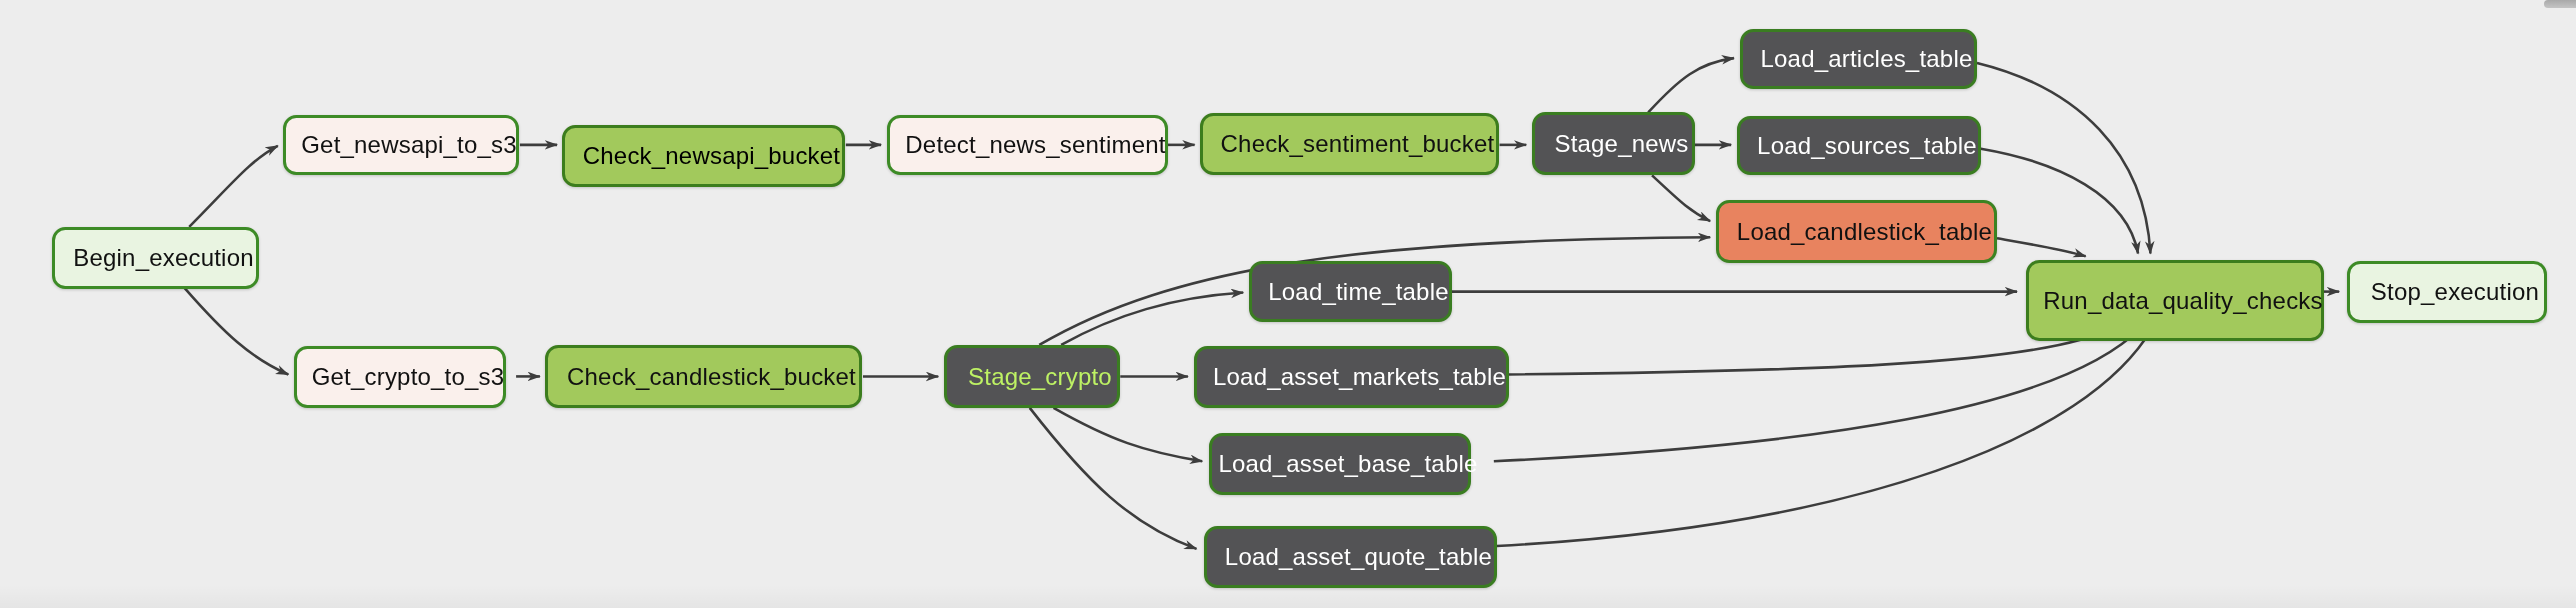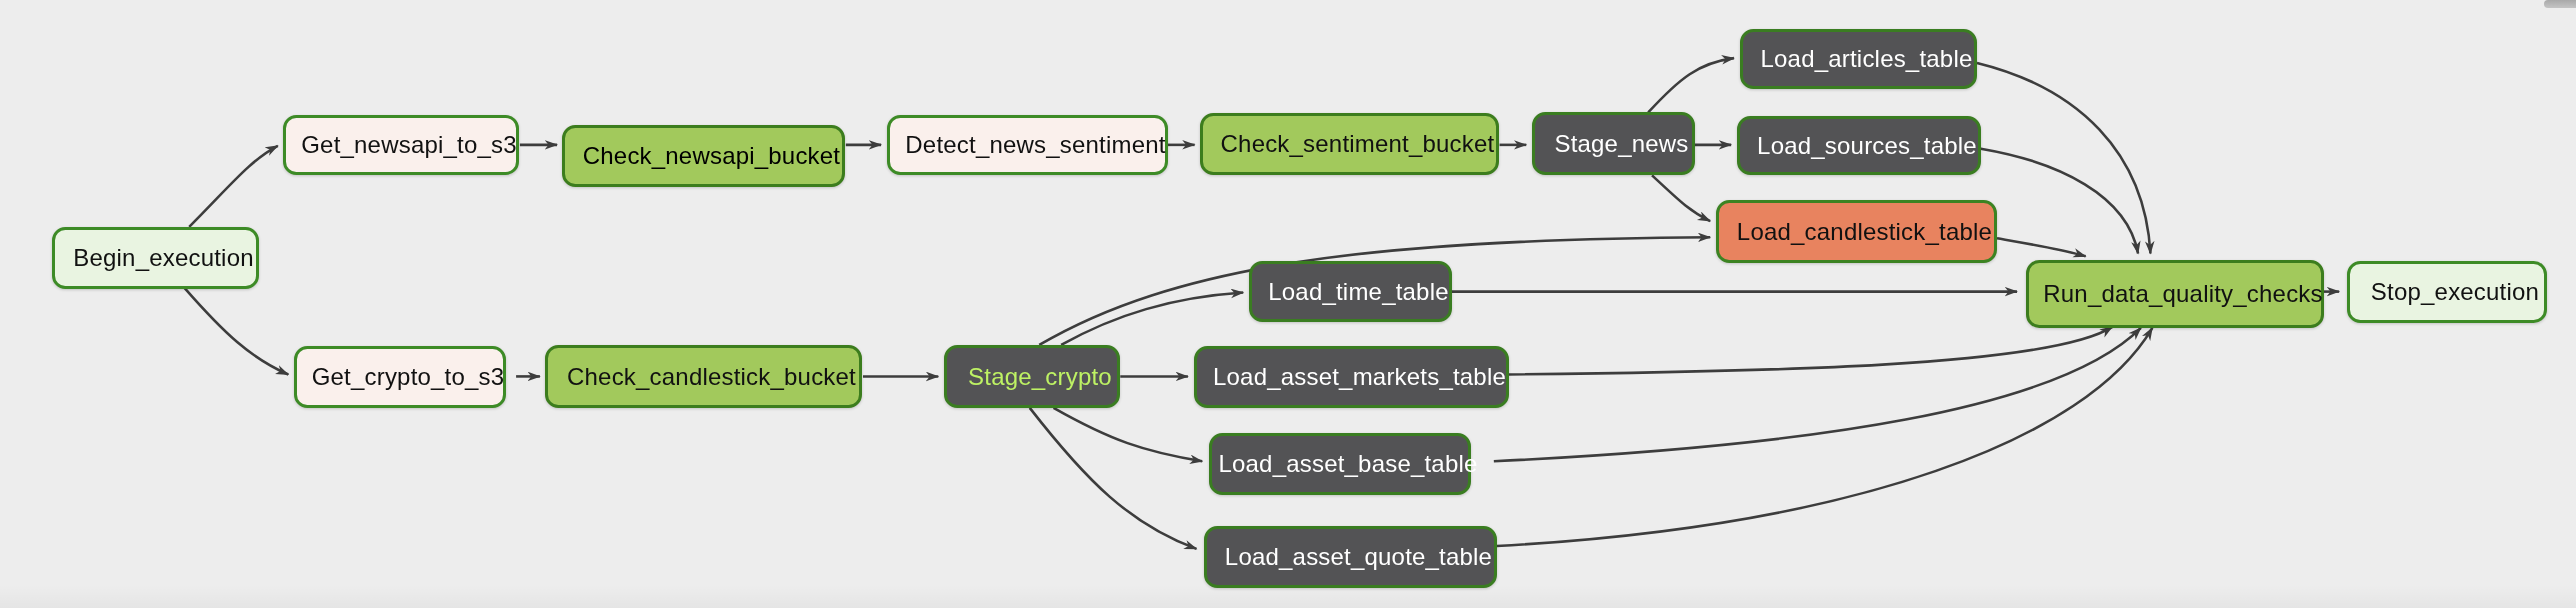--- a/index.html
+++ b/index.html
@@ -96,21 +96,21 @@
       </div>
       <div class="node" style="left: 1740px; top: 29px; width: 237px; height: 60px; background: rgb(83, 83, 85); border-color: rgb(58, 125, 33); color: rgb(255, 255, 255);">
         <span>Load_articles_table</span>
       </div>
       <div class="node" style="left: 1737px; top: 116px; width: 244px; height: 59px; background: rgb(83, 83, 85); border-color: rgb(58, 125, 33); color: rgb(255, 255, 255);">
         <span>Load_sources_table</span>
       </div>
       <div class="node" style="left: 1716px; top: 200px; width: 281px; height: 63px; background: rgb(232, 131, 95); border-color: rgb(60, 131, 34); color: rgb(17, 17, 17);">
         <span>Load_candlestick_table</span>
       </div>
-      <div class="node" style="left: 2026px; top: 260px; width: 298px; height: 68px; background: rgb(162, 201, 92); border-color: rgb(60, 125, 29); color: rgb(17, 17, 17);">
+      <div class="node" style="left: 2026px; top: 260px; width: 298px; height: 81px; background: rgb(162, 201, 92); border-color: rgb(60, 125, 29); color: rgb(17, 17, 17);">
         <span>Run_data_quality_checks</span>
       </div>
       <div class="node" style="left: 2347px; top: 261px; width: 200px; height: 62px; background: rgb(233, 244, 225); border-color: rgb(61, 139, 38); color: rgb(17, 17, 17);">
         <span>Stop_execution</span>
       </div>
       <div class="node" style="left: 294px; top: 346px; width: 212px; height: 62px; background: rgb(250, 240, 236); border-color: rgb(61, 139, 38); color: rgb(17, 17, 17);">
         <span>Get_crypto_to_s3</span>
       </div>
       <div class="node" style="left: 545px; top: 345px; width: 317px; height: 63px; background: rgb(162, 201, 92); border-color: rgb(60, 125, 29); color: rgb(17, 17, 17);">
         <span>Check_candlestick_bucket</span>

